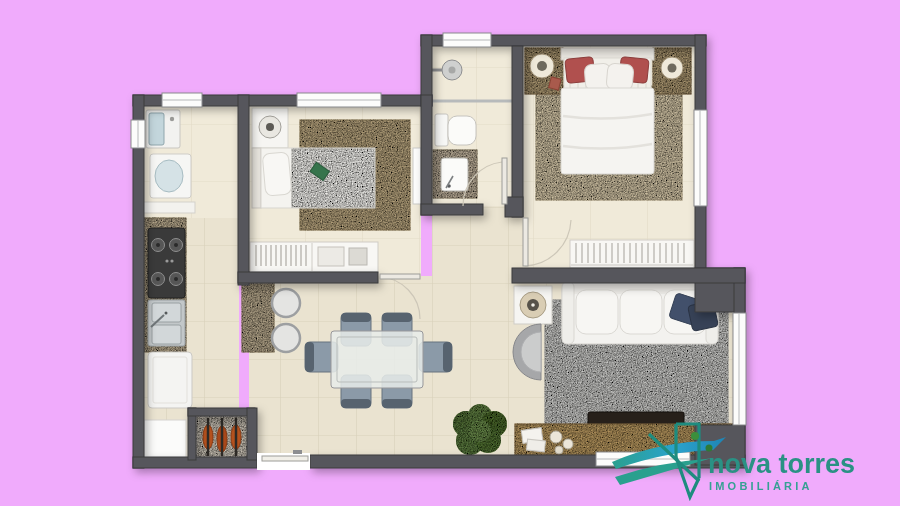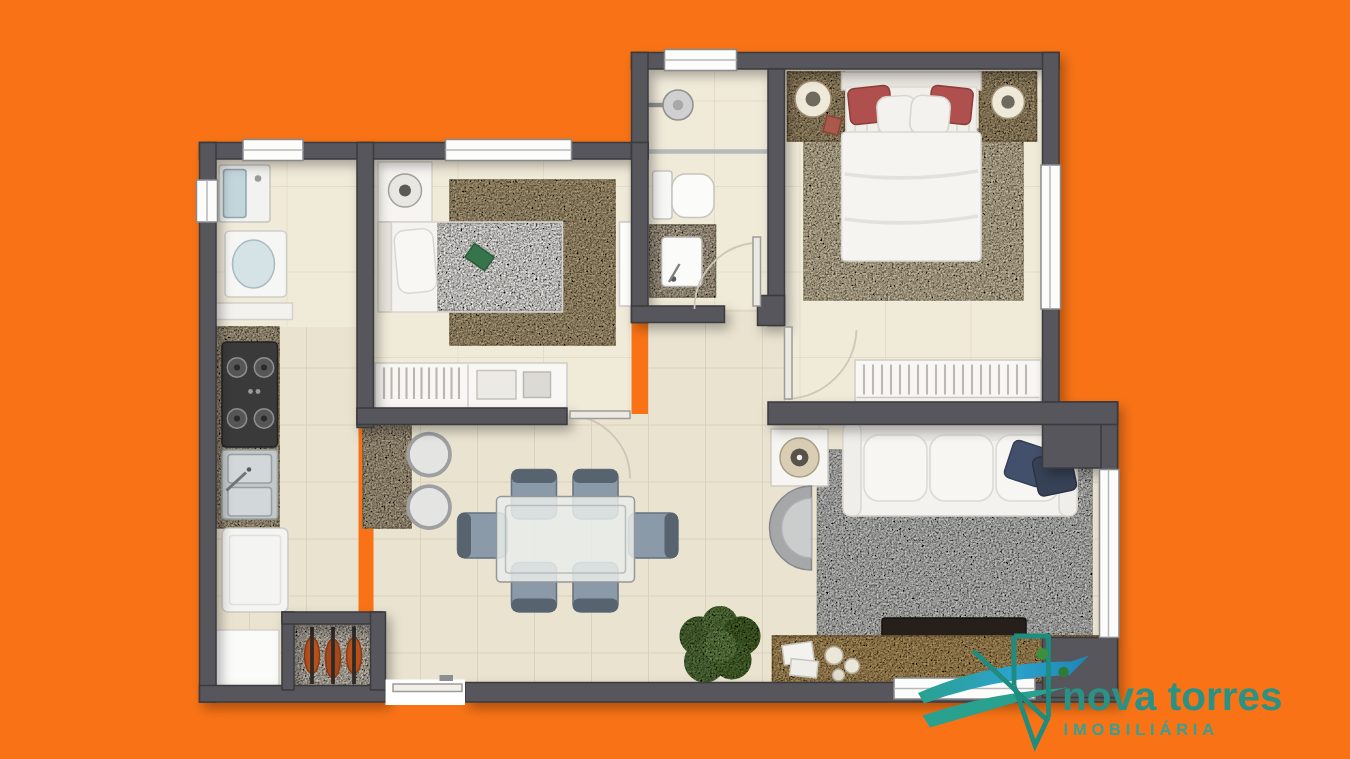--- a/index.html
+++ b/index.html
@@ -1,17 +1,17 @@
 <!DOCTYPE html>
 <html><head>
 <meta charset="utf-8">
 <style>
   html,body{margin:0;padding:0;background:#ffffff;}
   body{width:900px;height:506px;overflow:hidden;font-family:"Liberation Sans",sans-serif;}
-  #stage{position:relative;width:900px;height:506px;background:#f97316;}
+  #stage{position:relative;width:900px;height:506px;background:#f0abfc;}
   svg{display:block;}
   .wordmark{font-family:"Liberation Sans",sans-serif;font-weight:bold;font-size:27px;letter-spacing:0px;}
   .tagline{font-family:"Liberation Sans",sans-serif;font-weight:bold;font-size:11px;letter-spacing:3.2px;}
 </style>
 </head>
 <body>
 
 <div id="stage">
 <svg width="900" height="506" viewBox="0 0 900 506">
   <defs>

